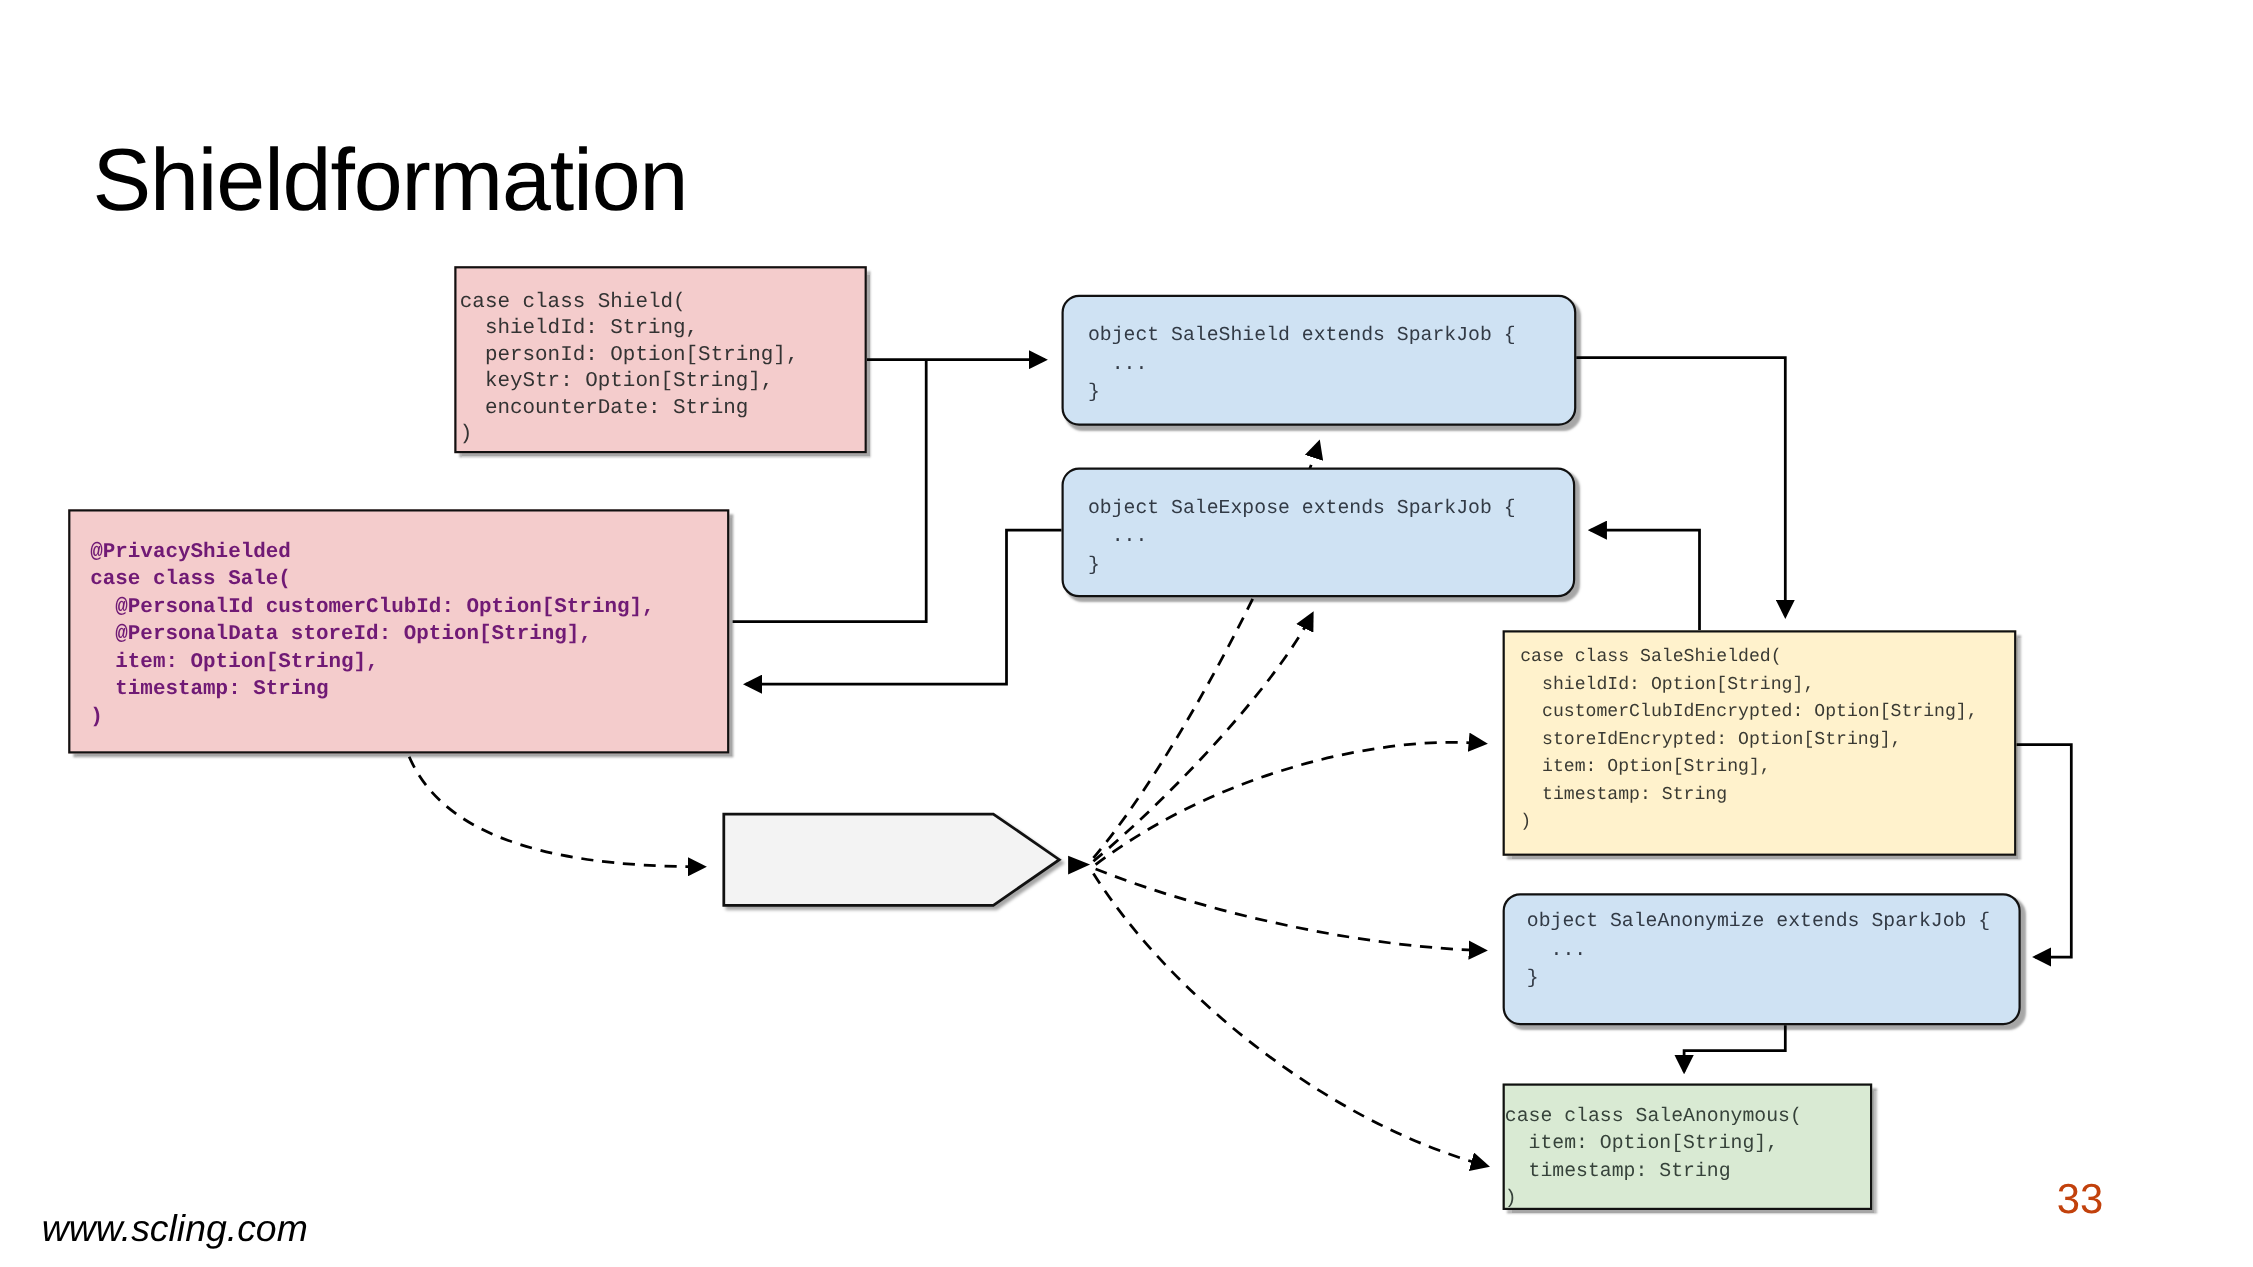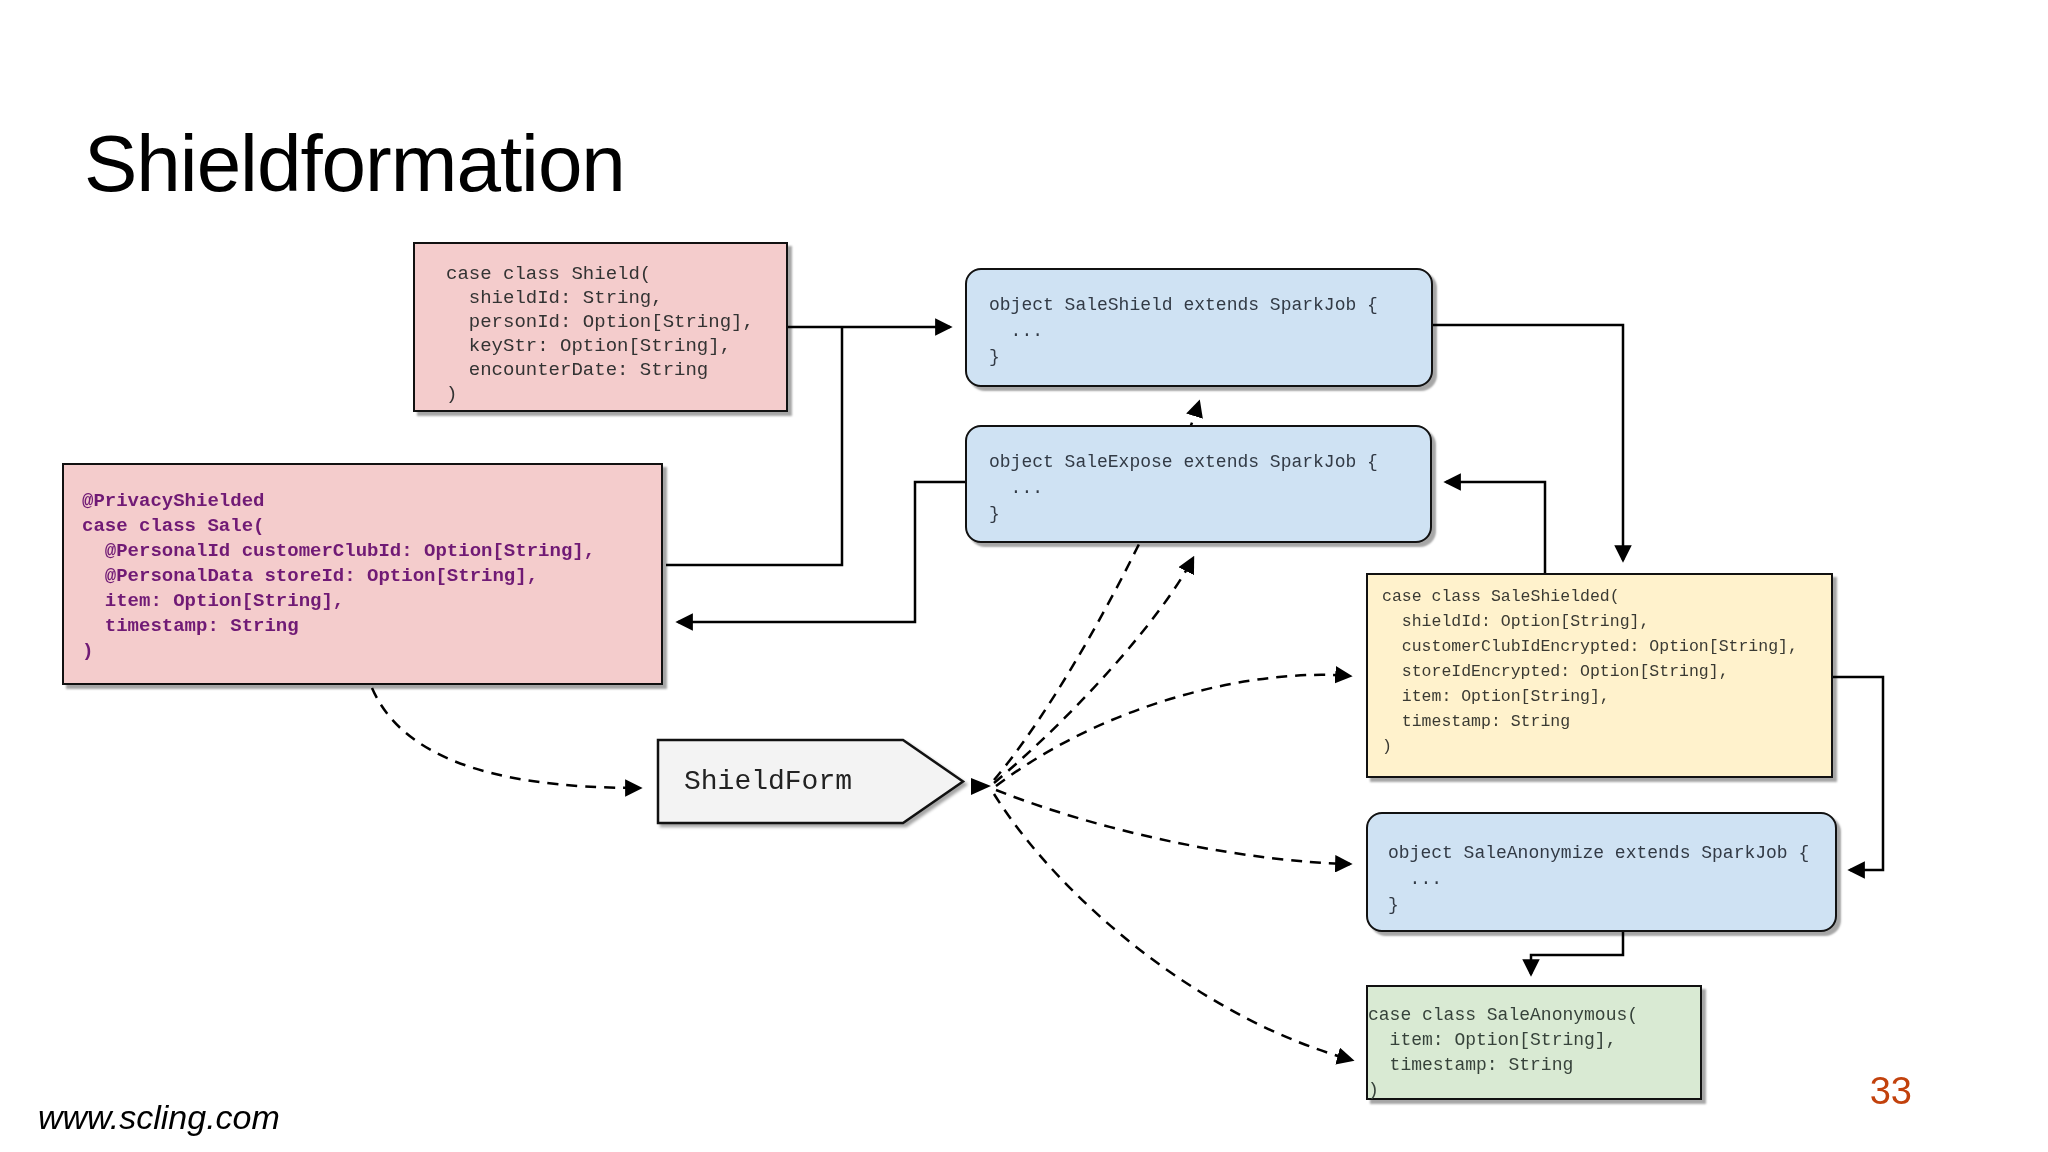--- a/index.html
+++ b/index.html
@@ -36,21 +36,21 @@
     color: #333333;
     z-index: 2;
   }
   .pink   { background: #f4cccc; }
   .blue   { background: #cfe2f3; border-radius: 16px; }
   .yellow { background: #fff2cc; }
   .green  { background: #d9ead3; }
 
   #node-shield {
     left: 413px; top: 242px; width: 375px; height: 170px;
-    padding: 18px 31px; font-size: 19px; line-height: 24px;
+    padding: 18px 3px; font-size: 19px; line-height: 24px;
   }
   #node-sale {
     left: 62px; top: 463px; width: 601px; height: 222px;
     padding: 24px 18px; font-size: 19px; line-height: 25px;
     font-weight: bold; color: #701a75;
   }
   #node-sale-shield {
     left: 965px; top: 268px; width: 468px; height: 119px;
     padding: 22px 22px; font-size: 18px; line-height: 26px;
     color: #323a45;
@@ -60,21 +60,21 @@
     padding: 22px 22px; font-size: 18px; line-height: 26px;
     color: #323a45;
   }
   #node-sale-shielded {
     left: 1366px; top: 573px; width: 467px; height: 205px;
     padding: 9px 14px; font-size: 16.5px; line-height: 25px;
     color: #3a3a33;
   }
   #node-sale-anonymize {
     left: 1366px; top: 812px; width: 471px; height: 120px;
-    padding: 26px 20px; font-size: 18px; line-height: 26px;
+    padding: 11px 20px; font-size: 18px; line-height: 26px;
     color: #323a45;
   }
   #node-sale-anonymous {
     left: 1366px; top: 985px; width: 336px; height: 115px;
     padding: 16px 0; font-size: 18px; line-height: 25px;
     color: #36423a;
   }
   #shieldform-label {
     position: absolute;
     left: 684px; top: 740px; height: 83px;
@@ -168,19 +168,18 @@
 
   <div id="node-sale-anonymize" class="codebox blue">object SaleAnonymize extends SparkJob {
   ...
 }</div>
 
   <div id="node-sale-anonymous" class="codebox green">case class SaleAnonymous(
   item: Option[String],
   timestamp: String
 )</div>
 
-  <div id="shieldform-label">ShieldForm</div>
 
   <div class="footer">www.scling.com</div>
 
   <div class="page-number">33</div>
 
 </div>
 
 </body></html>

